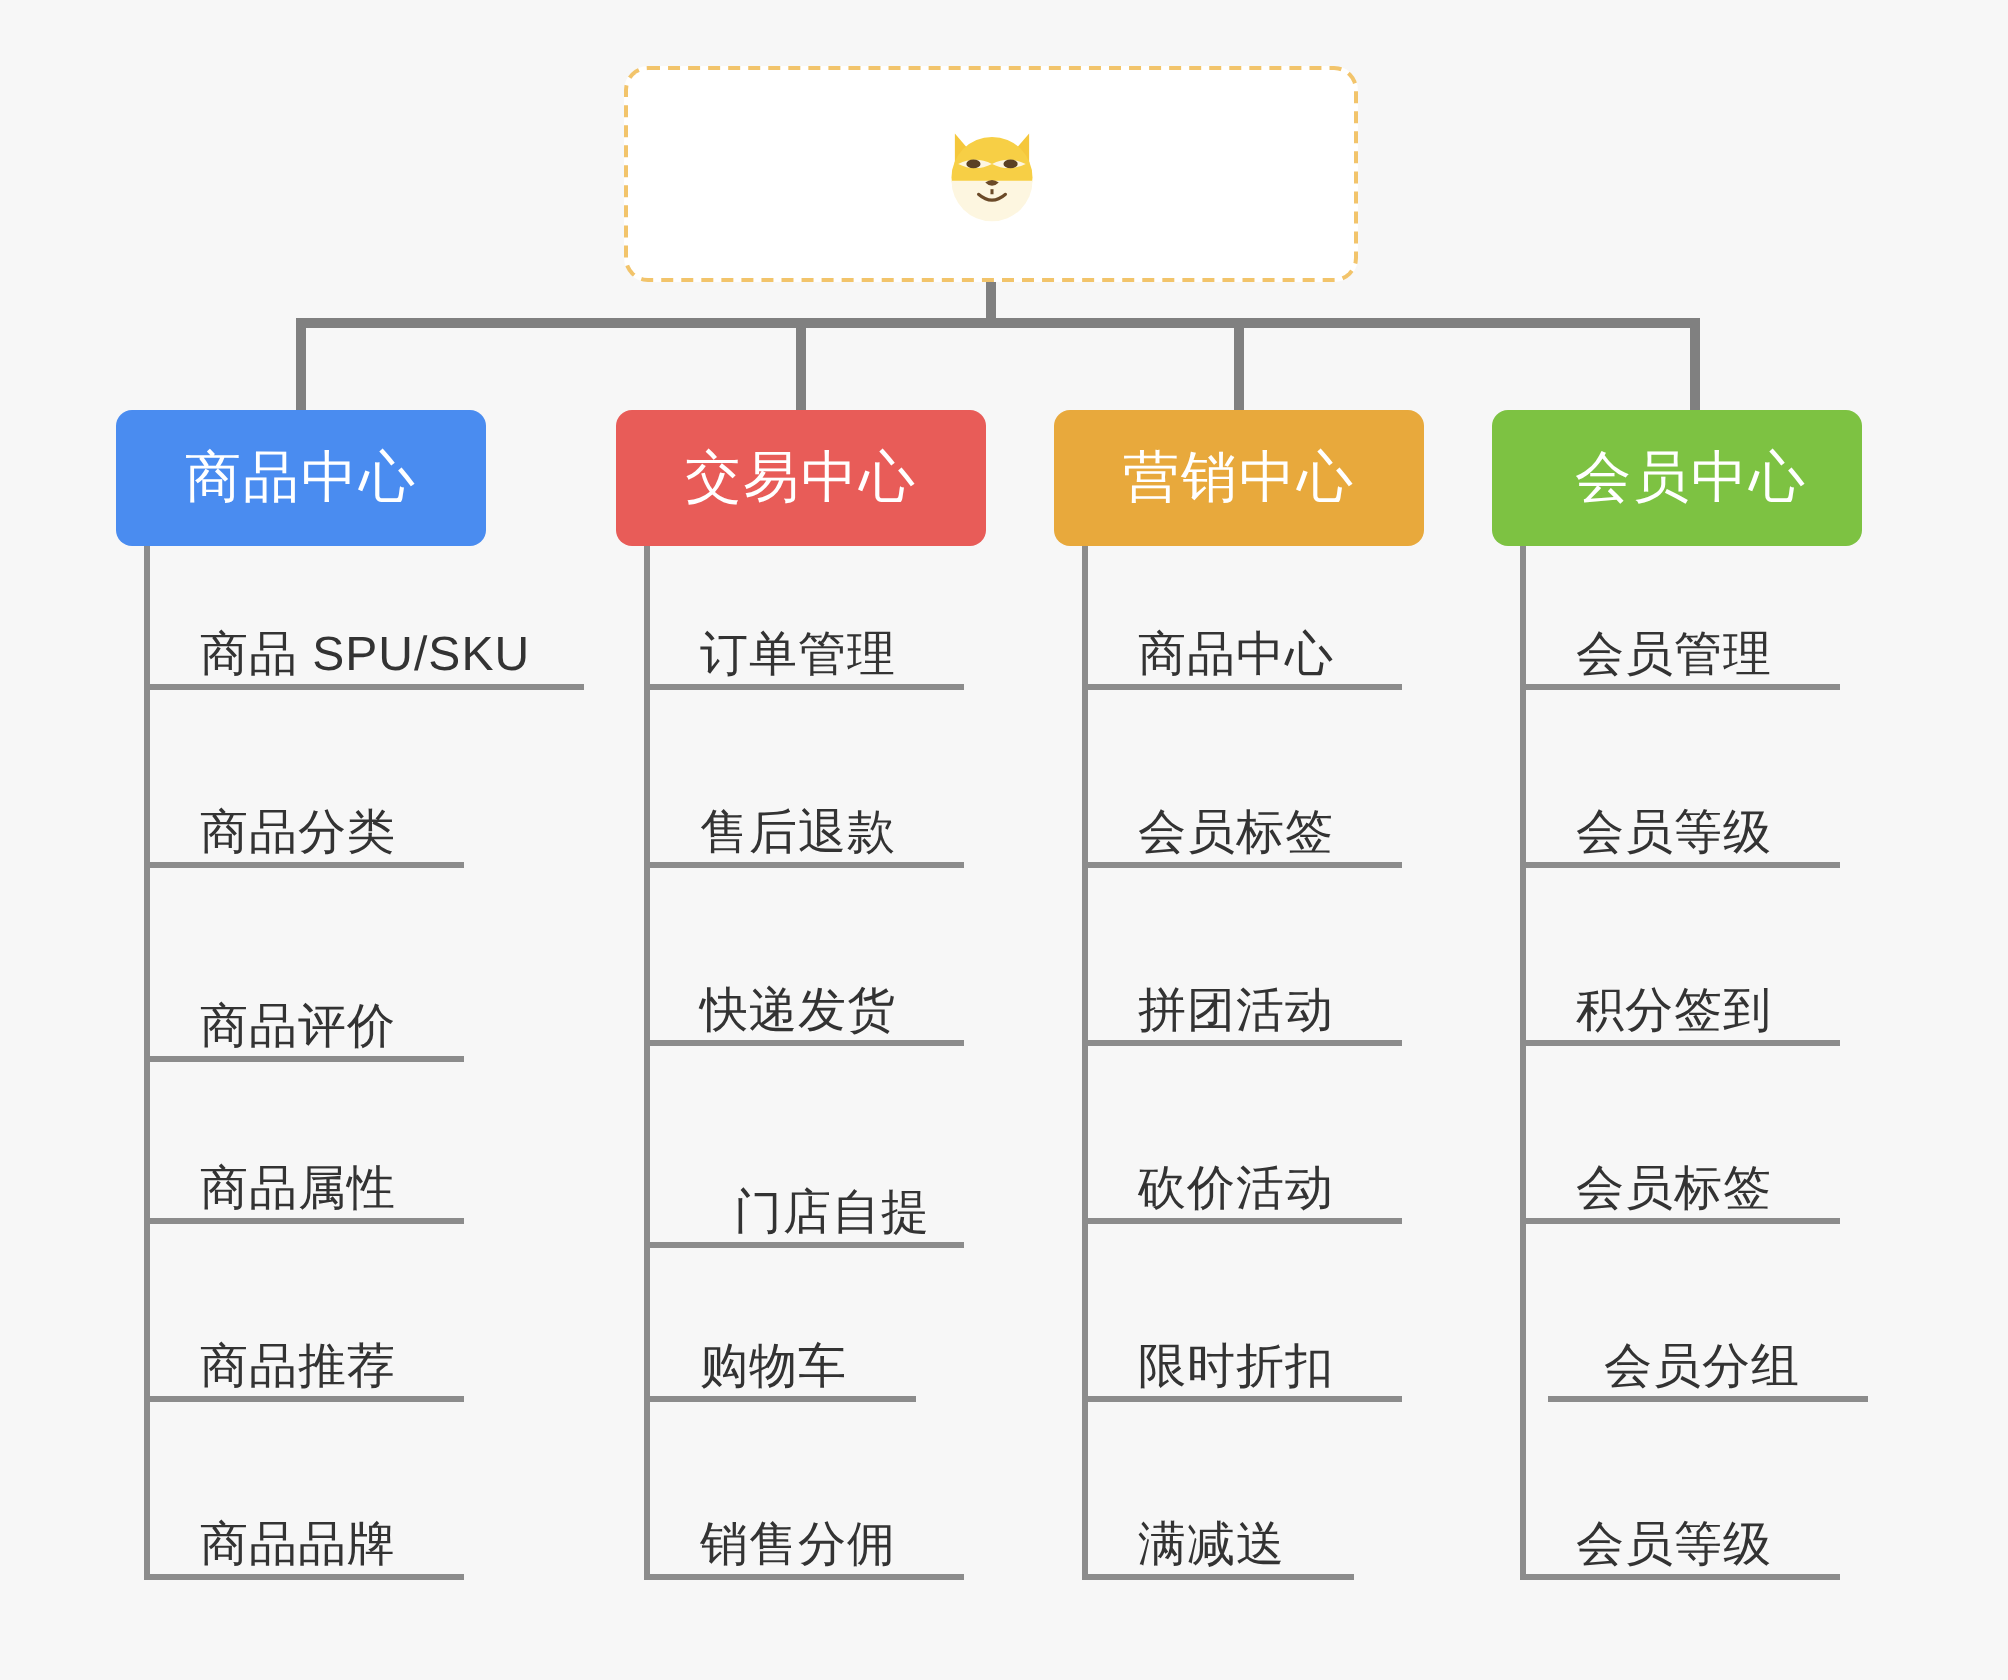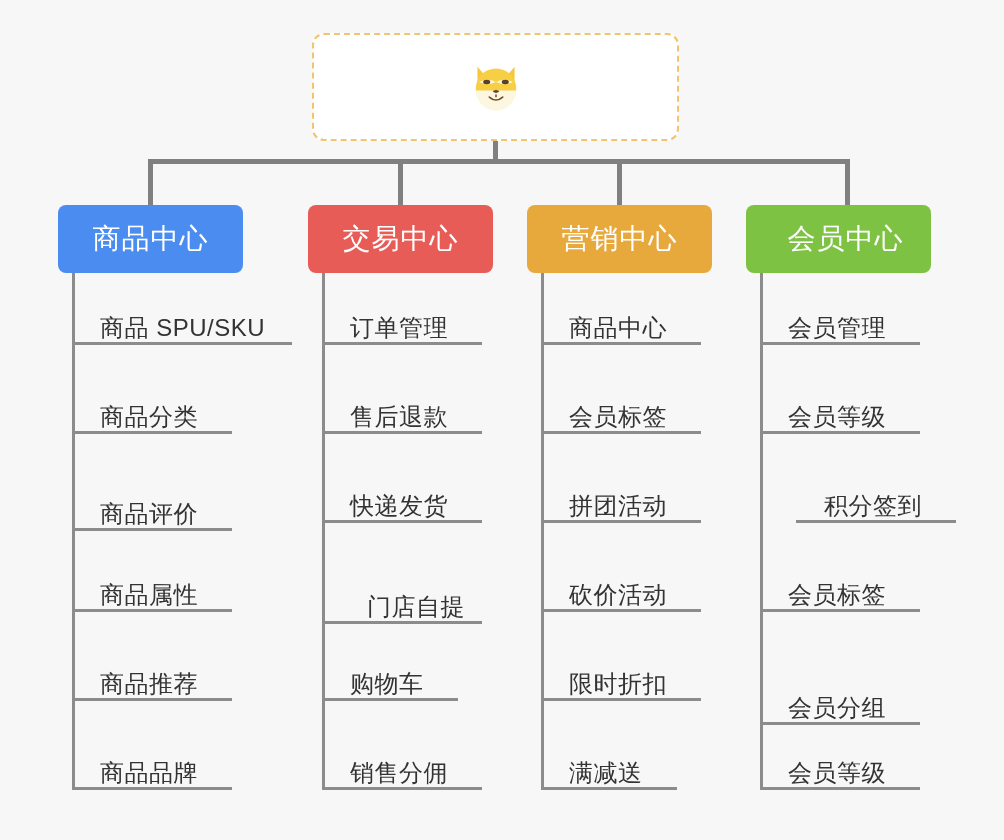--- a/index.html
+++ b/index.html
@@ -212,27 +212,27 @@
     <div class="branch-header" style="width: 185px; background: rgb(125, 194, 66); padding-left: 14px;">
       <span>会员中心</span>
     </div>
     <div class="branch-spine" style="height: 517px;"></div>
     <div class="leaf" style="top: 96px; width: 160px;">
       <span class="leaf-label">会员管理</span>
     </div>
     <div class="leaf" style="top: 185px; width: 160px;">
       <span class="leaf-label">会员等级</span>
     </div>
-    <div class="leaf" style="top: 274px; width: 160px; margin-left: 36px;">
+    <div class="leaf" style="top: 274px; width: 160px;">
       <span class="leaf-label">积分签到</span>
     </div>
     <div class="leaf" style="top: 363px; width: 160px;">
       <span class="leaf-label">会员标签</span>
     </div>
-    <div class="leaf" style="top: 476px; width: 160px;">
+    <div class="leaf" style="top: 452px; width: 160px; margin-left: 14px;">
       <span class="leaf-label">会员分组</span>
     </div>
     <div class="leaf" style="top: 541px; width: 160px;">
       <span class="leaf-label">会员等级</span>
     </div>
   </div>
 
 </div>
 
 </body></html>

